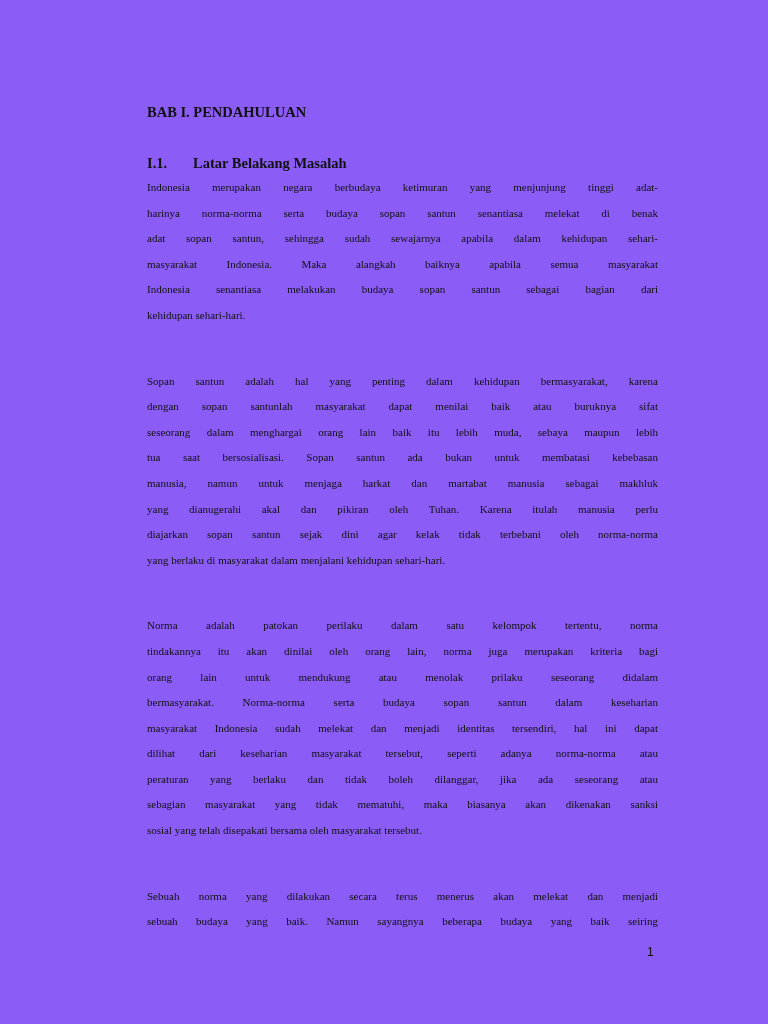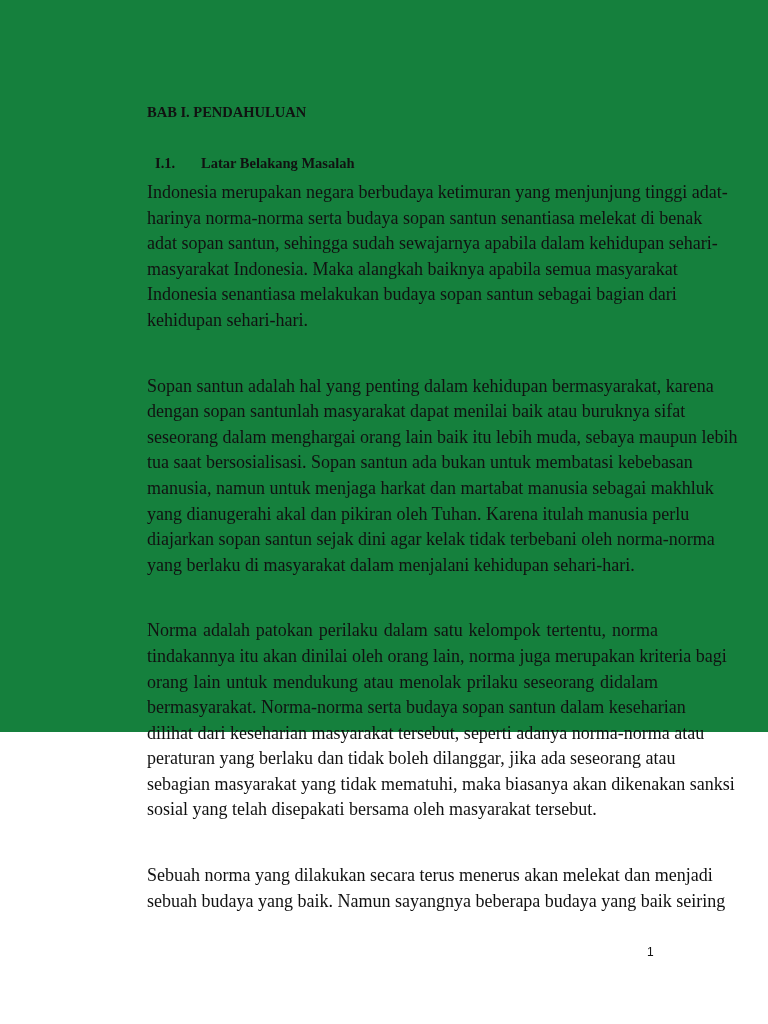--- a/index.html
+++ b/index.html
@@ -13,50 +13,50 @@
     position: relative;
     overflow: hidden;
     font-family: "Liberation Serif", "DejaVu Serif", serif;
     color: #111111;
   }
   .page {
     position: absolute;
     left: 0;
     top: 0;
     width: 768px;
-    height: 732px;
-    background: #15803d;
+    height: 1024px;
+    background: #8b5cf6;
   }
   .content {
     position: absolute;
     left: 147px;
     top: 103px;
     width: 511px;
   }
   .chapter-title {
     font-weight: bold;
     font-size: 14.5px;
     line-height: 18px;
     margin: 0;
     height: 18px;
   }
   .section-heading {
     font-weight: bold;
     font-size: 14.5px;
     line-height: 18px;
-    margin: 8px;
+    margin: 0;
     margin-top: 33px;
     display: flex;
   }
   .section-number {
     width: 46px;
     display: inline-block;
   }
   .paragraph {
-    font-size: 18px;
+    font-size: 11px;
     line-height: 25.6px;
     margin: 0;
   }
   .para-line {
     display: block;
     text-align: justify;
     text-align-last: justify;
     white-space: nowrap;
     height: 25.6px;
     overflow: visible;
@@ -109,20 +109,21 @@
       <span class="para-line">yang dianugerahi akal dan pikiran oleh Tuhan. Karena itulah manusia perlu</span>
       <span class="para-line">diajarkan sopan santun sejak dini agar kelak tidak terbebani oleh norma-norma</span>
       <span class="para-line last">yang berlaku di masyarakat dalam menjalani kehidupan sehari-hari.</span>
     </p>
 
     <p class="paragraph para-gap">
       <span class="para-line">Norma adalah patokan perilaku dalam satu kelompok tertentu, norma</span>
       <span class="para-line">tindakannya itu akan dinilai oleh orang lain, norma juga merupakan kriteria bagi</span>
       <span class="para-line">orang lain untuk mendukung atau menolak prilaku seseorang didalam</span>
       <span class="para-line">bermasyarakat. Norma-norma serta budaya sopan santun dalam keseharian</span>
+      <span class="para-line">masyarakat Indonesia sudah melekat dan menjadi identitas tersendiri, hal ini dapat</span>
       <span class="para-line">dilihat dari keseharian masyarakat tersebut, seperti adanya norma-norma atau</span>
       <span class="para-line">peraturan yang berlaku dan tidak boleh dilanggar, jika ada seseorang atau</span>
       <span class="para-line">sebagian masyarakat yang tidak mematuhi, maka biasanya akan dikenakan sanksi</span>
       <span class="para-line last">sosial yang telah disepakati bersama oleh masyarakat tersebut.</span>
     </p>
 
     <p class="paragraph para-gap">
       <span class="para-line">Sebuah norma yang dilakukan secara terus menerus akan melekat dan menjadi</span>
       <span class="para-line">sebuah budaya yang baik. Namun sayangnya beberapa budaya yang baik seiring</span>
     </p>

